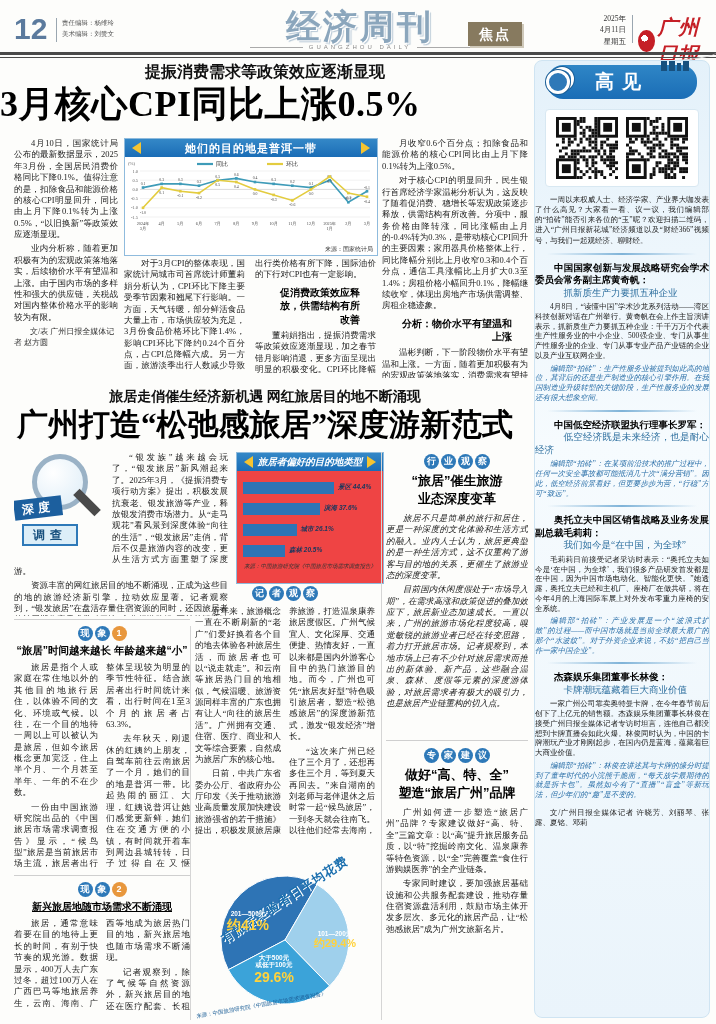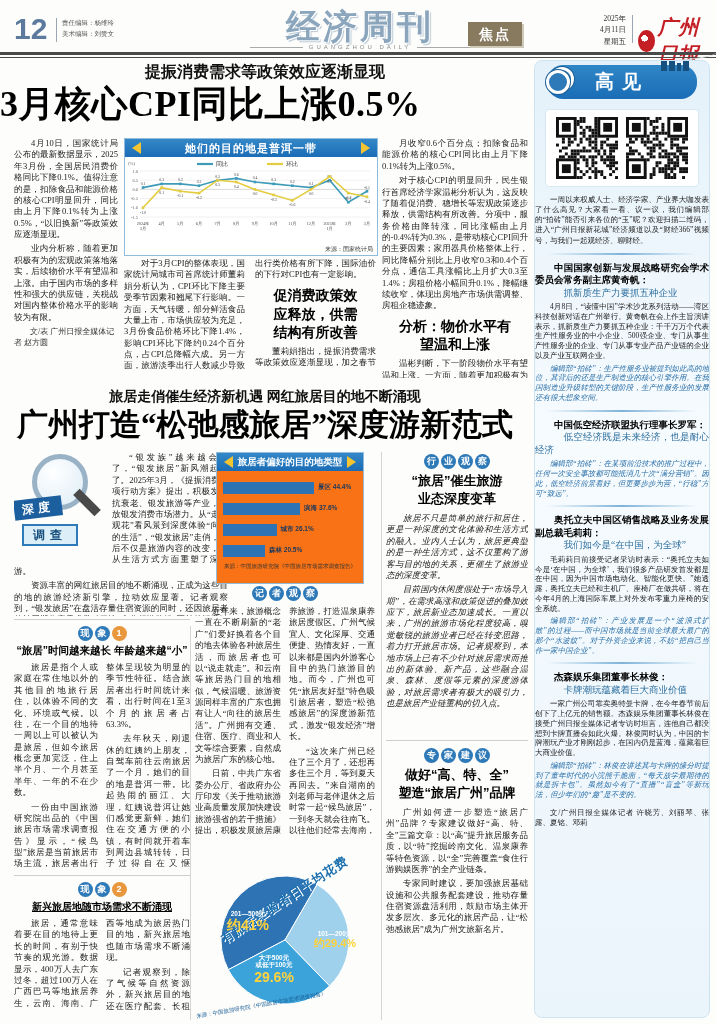--- a/index.html
+++ b/index.html
@@ -28,21 +28,21 @@
   .masthead{font-size:20px;font-weight:bold;font-style:italic;color:#c51f26;letter-spacing:1px;}
   .rule-a{left:0;top:52px;width:716px;height:3px;background:#4a4a4a;}
   .rule-b{left:0;top:57px;width:716px;height:1px;background:#4a4a4a;}
   .curl{right:0;top:48px;width:150px;height:14px;border-bottom:2px solid #d7d7d7;border-radius:0 0 80% 30%;}
   
   .kicker{left:0;top:62px;width:530px;text-align:center;font-size:16px;font-weight:bold;color:#111;}
   .cpi-headline{left:0;top:80px;width:530px;text-align:left;font-size:36px;font-weight:900;
                 letter-spacing:0.5px;color:#000;}
   .body-txt{font-size:8.5px;line-height:1.34;color:#1a1a1a;}
   .byline{font-size:8px;color:#333;text-indent:2em;margin-top:4px;}
-  .subhead{font-weight:bold;font-size:14px;text-indent:0;text-align:center;margin:5px 16px 4px;color:#000;
+  .subhead{font-weight:bold;font-size:10px;text-indent:0;text-align:right;margin:5px 16px 4px;color:#000;
            font-family:"Liberation Sans",sans-serif;}
   .cpi-col1{left:14px;top:138px;width:104px;height:228px;overflow:hidden;}
   .chart-box{left:124px;top:138px;width:252px;height:116px;border:1px solid #8fbbdd;background:#fff;}
   .chart-head{position:relative;height:18px;background:linear-gradient(#3488c7,#1a6db6);color:#fff;
               text-align:center;font-size:11px;font-weight:bold;line-height:18px;letter-spacing:1px;
               font-family:"Liberation Sans",sans-serif;}
   .chart-head::before{content:"";position:absolute;left:1px;top:3px;border:6px solid transparent;border-right:9px solid #f5c431;}
   .chart-head::after{content:"";position:absolute;right:1px;top:3px;border:6px solid transparent;border-left:9px solid #f5c431;}
   .chart-src{position:absolute;right:4px;bottom:1px;font-size:6px;color:#333;}
   .cpi-cols23{left:124px;top:258px;width:252px;height:120px;overflow:hidden;column-count:2;column-gap:10px;}
@@ -72,21 +72,21 @@
   .phen1-wrap{left:14px;top:626px;width:176px;}
   .phen1-txt{height:208px;}
   .phen2-wrap{left:14px;top:882px;width:176px;}
   .phen2-txt{height:100px;}
   .rep-wrap{left:195px;top:586px;width:180px;}
   .rep-txt{height:234px;}
   .ind-wrap{left:386px;top:454px;width:142px;}
   .exp-wrap{left:386px;top:748px;width:142px;}
   .italic-txt p{font-style:italic;}
   
-  .bar-box{left:216px;top:452px;width:146px;height:130px;border:1px solid #8fbbdd;background:#f97316;}
+  .bar-box{left:236px;top:452px;width:146px;height:130px;border:1px solid #8fbbdd;background:#ef4444;font-style:italic;}
   .bar-box .chart-head{font-size:9.5px;letter-spacing:0;}
   .bar-rows{padding:6px 4px 0 6px;}
   .bar-row{display:flex;align-items:center;height:21px;}
   .bar{height:12px;background:#2e74b5;}
   .bar-label{margin-left:4px;font-size:6.5px;font-weight:bold;color:#17375e;font-family:"Liberation Sans",sans-serif;white-space:nowrap;}
   .bar-src{padding:2px 3px 0;font-size:5.5px;color:#333;text-align:center;}
   
   .pie-wrap{left:195px;top:858px;width:180px;height:162px;}
   .pie-title{position:absolute;left:-10px;top:34px;width:200px;transform:rotate(-33deg);
              font-size:12.5px;font-weight:bold;color:#1b6fae;letter-spacing:1px;text-align:center;

